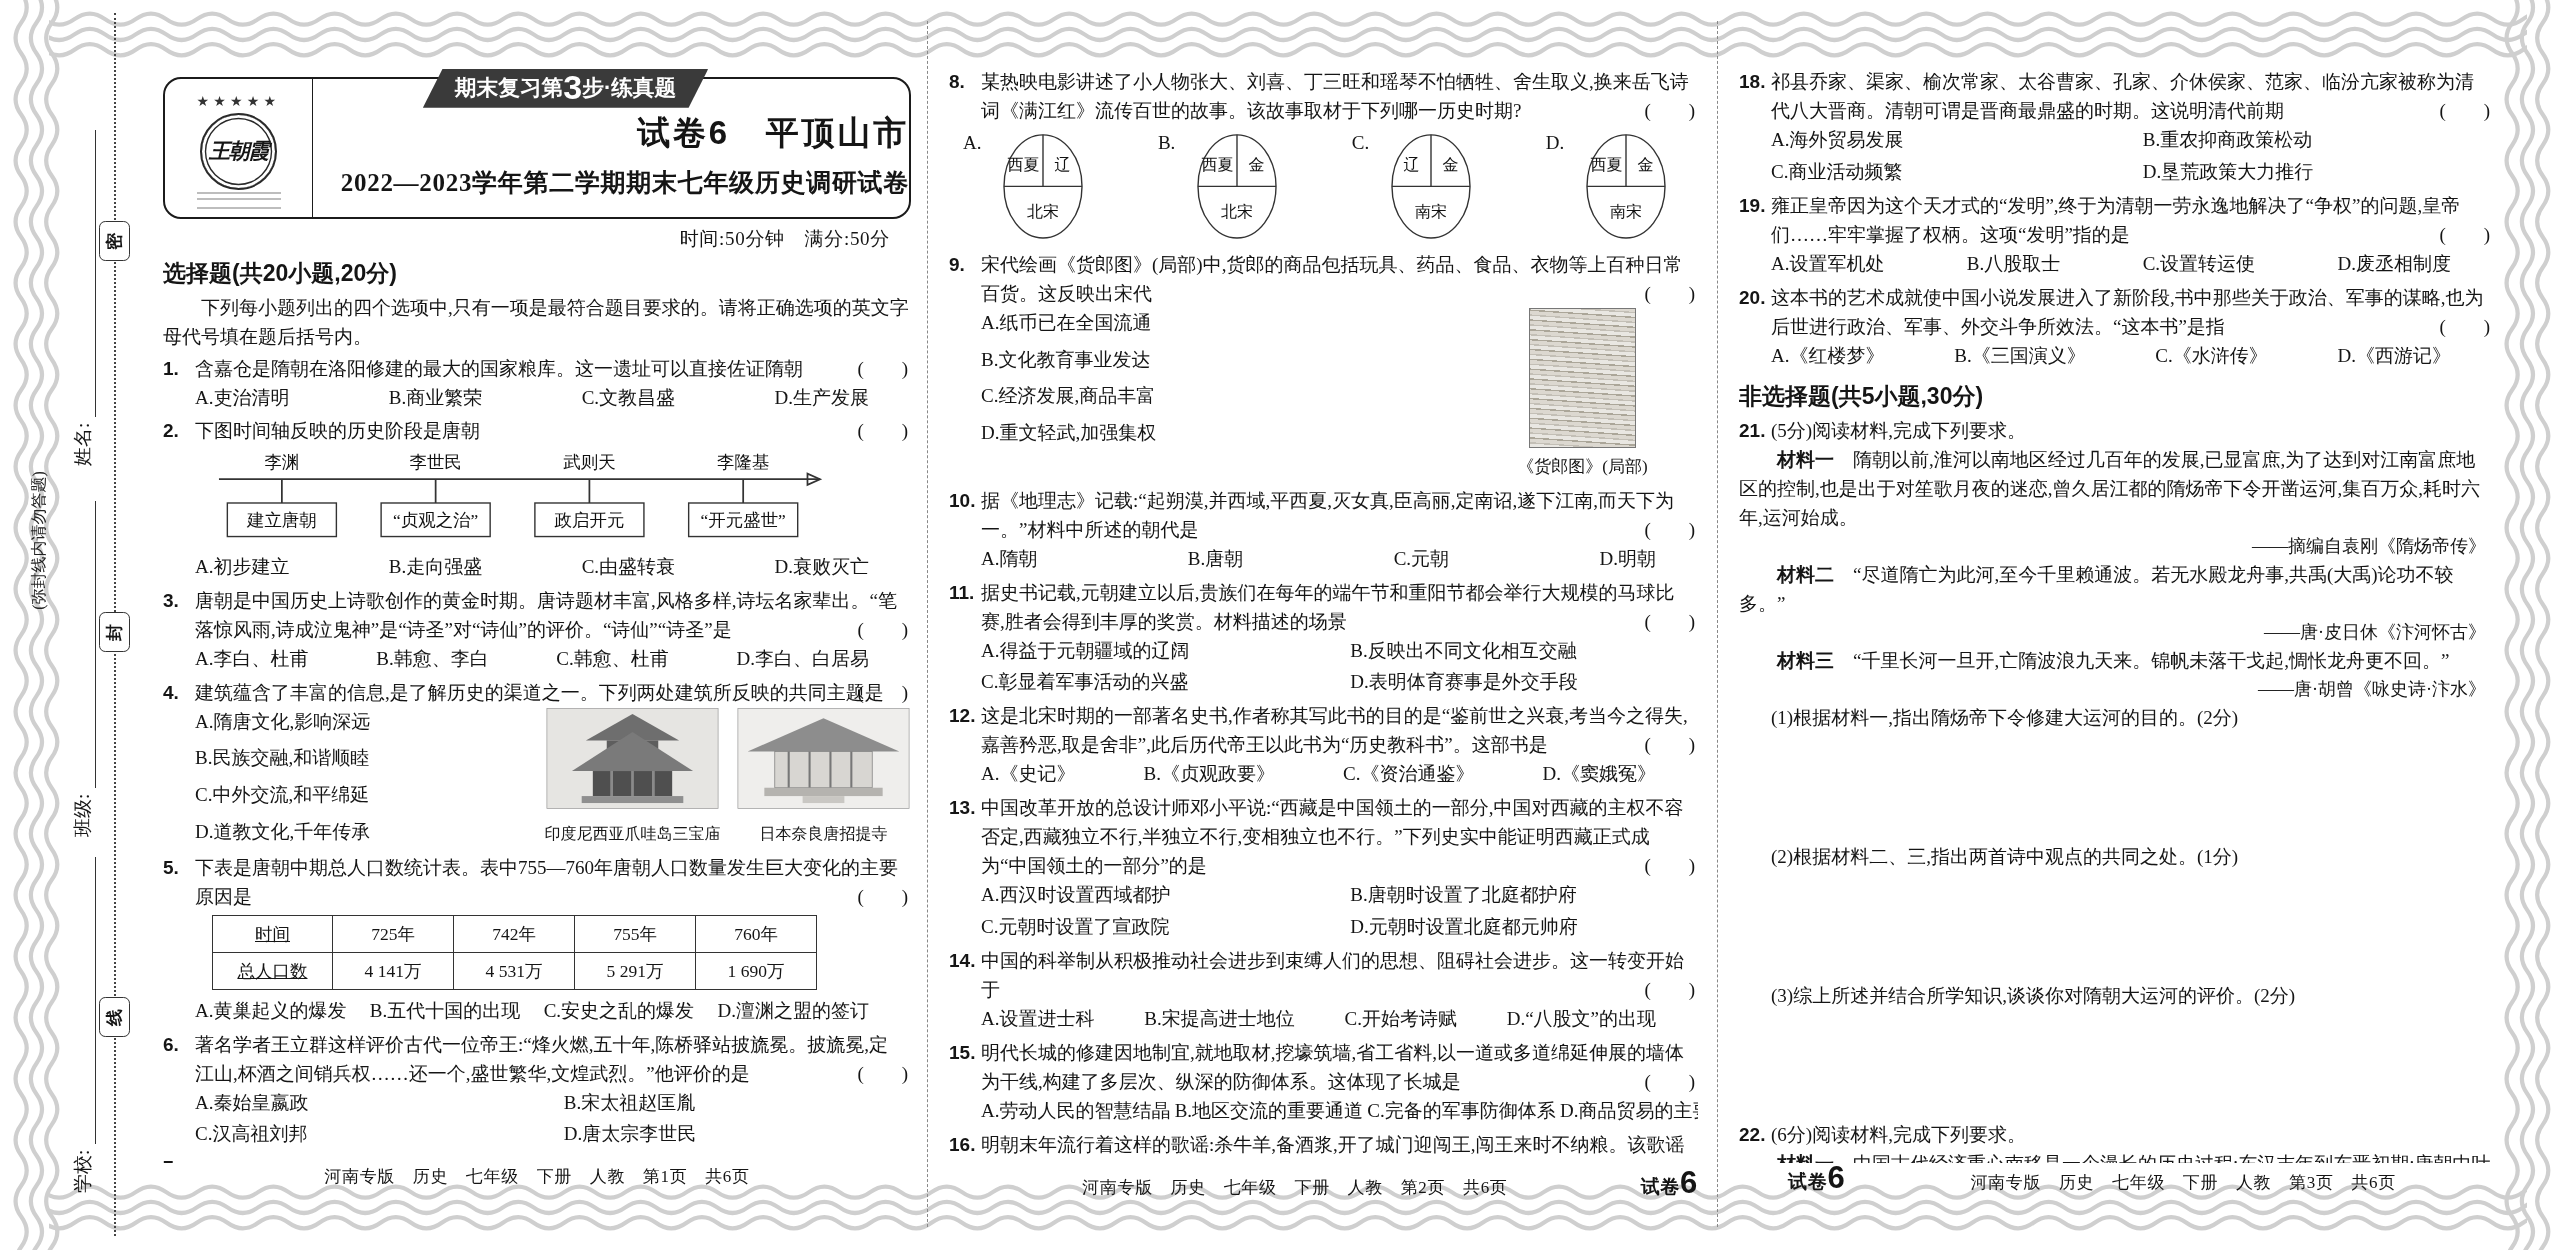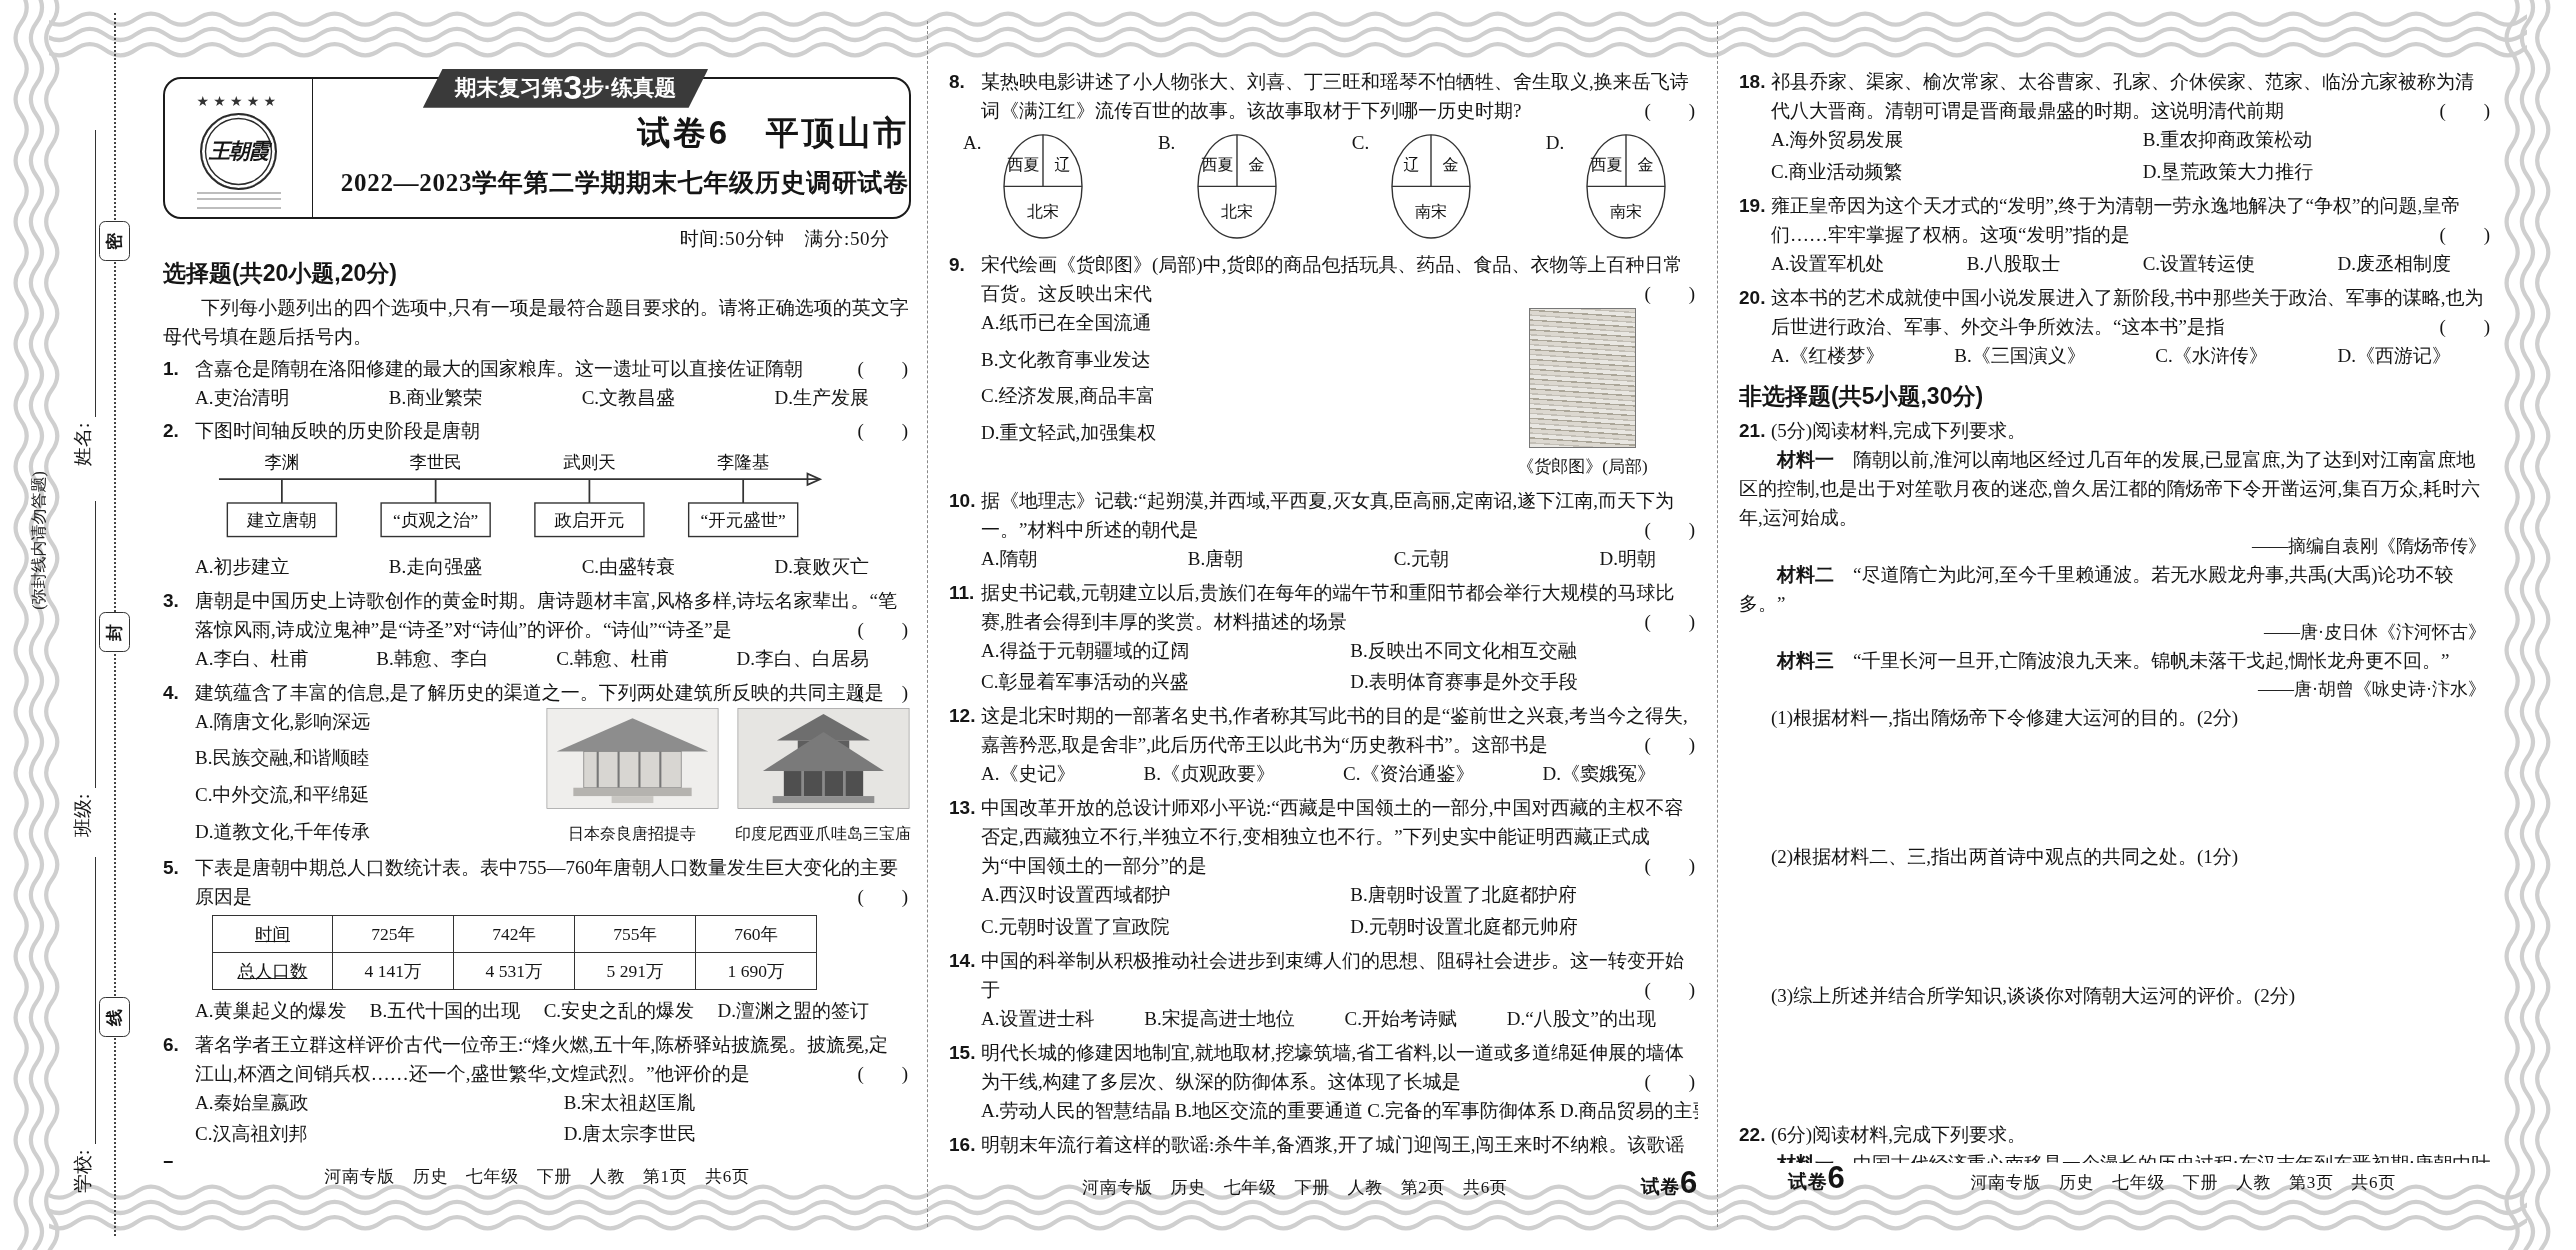--- a/index.html
+++ b/index.html
@@ -226,45 +226,45 @@
       <div class="rowflex">
         <div class="q4opts">
           <span class="opt">A.隋唐文化,影响深远</span>
           <span class="opt">B.民族交融,和谐顺睦</span>
           <span class="opt">C.中外交流,和平绵延</span>
           <span class="opt">D.道教文化,千年传承</span>
         </div>
         <div class="figs">
           <div class="fig">
             <svg width="175" height="103" viewBox="0 0 250 148">
+              <rect x="2" y="2" width="246" height="144" fill="#e6e5e2" stroke="#999"></rect>
+              <polygon points="125,10 58,48 192,48" fill="#6e6e6e"></polygon>
+              <rect x="88" y="48" width="74" height="24" fill="#5e5e5e"></rect>
+              <polygon points="125,36 38,92 212,92" fill="#7a7a7a"></polygon>
+              <rect x="68" y="92" width="114" height="36" fill="#4f4f4f"></rect>
+              <line x1="95" y1="92" x2="95" y2="128" stroke="#8a8a8a" stroke-width="4"></line>
+              <line x1="125" y1="92" x2="125" y2="128" stroke="#8a8a8a" stroke-width="4"></line>
+              <line x1="155" y1="92" x2="155" y2="128" stroke="#8a8a8a" stroke-width="4"></line>
+              <rect x="52" y="128" width="146" height="10" fill="#8f8f8f"></rect>
+            </svg>
+            <div class="cap">印度尼西亚爪哇岛三宝庙</div>
+          </div>
+          <div class="fig">
+            <svg width="175" height="103" viewBox="0 0 250 148">
               <rect x="2" y="2" width="246" height="144" fill="#efeeec" stroke="#999"></rect>
               <polygon points="125,16 16,64 234,64" fill="#8d8d8d"></polygon>
               <rect x="55" y="64" width="140" height="52" fill="#d8d6d2" stroke="#777"></rect>
               <line x1="75" y1="64" x2="75" y2="116" stroke="#777" stroke-width="3"></line>
               <line x1="105" y1="64" x2="105" y2="116" stroke="#777" stroke-width="3"></line>
               <line x1="135" y1="64" x2="135" y2="116" stroke="#777" stroke-width="3"></line>
               <line x1="165" y1="64" x2="165" y2="116" stroke="#777" stroke-width="3"></line>
               <rect x="40" y="116" width="170" height="12" fill="#b5b3af"></rect>
               <rect x="95" y="128" width="60" height="10" fill="#c9c7c3"></rect>
             </svg>
             <div class="cap">日本奈良唐招提寺</div>
-          </div>
-          <div class="fig">
-            <svg width="175" height="103" viewBox="0 0 250 148">
-              <rect x="2" y="2" width="246" height="144" fill="#e6e5e2" stroke="#999"></rect>
-              <polygon points="125,10 58,48 192,48" fill="#6e6e6e"></polygon>
-              <rect x="88" y="48" width="74" height="24" fill="#5e5e5e"></rect>
-              <polygon points="125,36 38,92 212,92" fill="#7a7a7a"></polygon>
-              <rect x="68" y="92" width="114" height="36" fill="#4f4f4f"></rect>
-              <line x1="95" y1="92" x2="95" y2="128" stroke="#8a8a8a" stroke-width="4"></line>
-              <line x1="125" y1="92" x2="125" y2="128" stroke="#8a8a8a" stroke-width="4"></line>
-              <line x1="155" y1="92" x2="155" y2="128" stroke="#8a8a8a" stroke-width="4"></line>
-              <rect x="52" y="128" width="146" height="10" fill="#8f8f8f"></rect>
-            </svg>
-            <div class="cap">印度尼西亚爪哇岛三宝庙</div>
           </div>
         </div>
       </div>
     </div>
 
     <div class="q">
       <div class="stem"><span class="qn">5.</span><span>下表是唐朝中期总人口数统计表。表中755—760年唐朝人口数量发生巨大变化的主要原因是</span><span class="br">(　　)</span></div>
       <table class="pop">
         <tbody>
             <tr>

